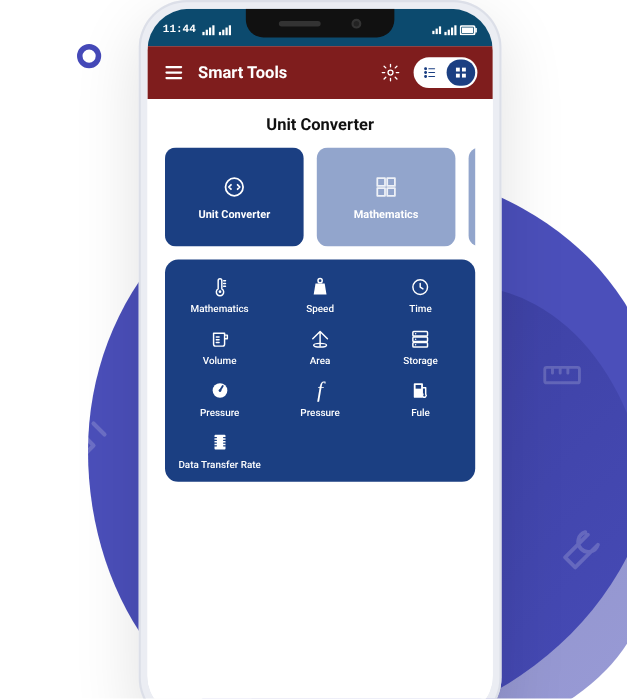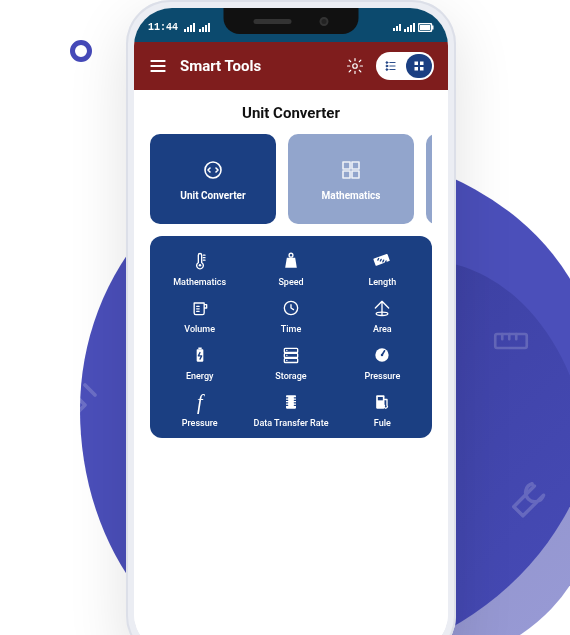--- a/index.html
+++ b/index.html
@@ -254,61 +254,42 @@
               <svg viewBox="0 0 24 24">
                 <circle cx="12" cy="5" r="2.3"></circle>
                 <path d="M7 8h10l2 12H5z" class="fillw"></path>
               </svg>
             </span>
           <span>Speed</span>
         </div>
         <div class="tool">
           <span class="ic">
               <svg viewBox="0 0 24 24">
-                <rect x="3" y="6" width="18" height="9" rx="1" transform="rotate(-20 12 12)" class="fillw"></rect>
-                <path d="M7 11l1-2M10 12l1-2M13 13l1-2M16 14l1-2" stroke="#1b3f82"></path>
-              </svg>
-            </span>
-          <span>Length</span>
-        </div>
-        <div class="tool">
-          <span class="ic">
-              <svg viewBox="0 0 24 24">
-                <path d="M5 6h12v12a2 2 0 01-2 2H7a2 2 0 01-2-2zM17 8h3v4h-3M8 10h3M8 13h3M8 16h3"></path>
-              </svg>
-            </span>
-          <span>Volume</span>
-        </div>
-        <div class="tool">
-          <span class="ic">
-              <svg viewBox="0 0 24 24">
                 <circle cx="12" cy="12" r="8"></circle>
                 <path d="M12 8v4l3 2"></path>
               </svg>
             </span>
           <span>Time</span>
         </div>
         <div class="tool">
           <span class="ic">
               <svg viewBox="0 0 24 24">
+                <path d="M5 6h12v12a2 2 0 01-2 2H7a2 2 0 01-2-2zM17 8h3v4h-3M8 10h3M8 13h3M8 16h3"></path>
+              </svg>
+            </span>
+          <span>Volume</span>
+        </div>
+        <div class="tool">
+          <span class="ic">
+              <svg viewBox="0 0 24 24">
                 <path d="M12 4v16M4 12l8-8 8 8"></path>
                 <ellipse cx="12" cy="19" rx="7" ry="2"></ellipse>
               </svg>
             </span>
           <span>Area</span>
-        </div>
-        <div class="tool">
-          <span class="ic">
-              <svg viewBox="0 0 24 24">
-                <rect x="8" y="5" width="8" height="15" rx="1" class="fillw"></rect>
-                <rect x="10" y="3" width="4" height="2" class="fillw"></rect>
-                <path d="M12 9l-2 4h4l-2 4" stroke="#1b3f82"></path>
-              </svg>
-            </span>
-          <span>Energy</span>
         </div>
         <div class="tool">
           <span class="ic">
               <svg viewBox="0 0 24 24">
                 <rect x="4" y="4" width="16" height="5" rx="1"></rect>
                 <rect x="4" y="10" width="16" height="5" rx="1"></rect>
                 <rect x="4" y="16" width="16" height="5" rx="1"></rect>
                 <circle cx="7" cy="6.5" r=".8" class="fillw"></circle>
                 <circle cx="7" cy="12.5" r=".8" class="fillw"></circle>
                 <circle cx="7" cy="18.5" r=".8" class="fillw"></circle>
@@ -328,32 +309,32 @@
         </div>
         <div class="tool">
           <span class="ic">
               <span style="font-family:serif;font-style:italic;font-size:20px;color:#fff">f</span>
             </span>
           <span>Pressure</span>
         </div>
         <div class="tool">
           <span class="ic">
               <svg viewBox="0 0 24 24">
-                <rect x="6" y="4" width="12" height="16" rx="1" class="fillw"></rect>
-                <path d="M6 7h2M6 10h2M6 13h2M6 16h2M16 7h2M16 10h2M16 13h2M16 16h2" stroke="#1b3f82"></path>
-              </svg>
-            </span>
-          <span>Data Transfer Rate</span>
-        </div>
-        <div class="tool">
-          <span class="ic">
-              <svg viewBox="0 0 24 24">
                 <rect x="5" y="4" width="10" height="16" rx="1" class="fillw"></rect>
                 <rect x="7" y="6" width="6" height="4" fill="#1b3f82" stroke="none"></rect>
                 <path d="M15 9h3v7a2 2 0 11-3 0"></path>
               </svg>
             </span>
           <span>Fule</span>
         </div>
+        <div class="tool">
+          <span class="ic">
+              <svg viewBox="0 0 24 24">
+                <rect x="6" y="4" width="12" height="16" rx="1" class="fillw"></rect>
+                <path d="M6 7h2M6 10h2M6 13h2M6 16h2M16 7h2M16 10h2M16 13h2M16 16h2" stroke="#1b3f82"></path>
+              </svg>
+            </span>
+          <span>Data Transfer Rate</span>
+        </div>
       </div>
     </div>
   </div>
 </div>
 
 </body></html>

